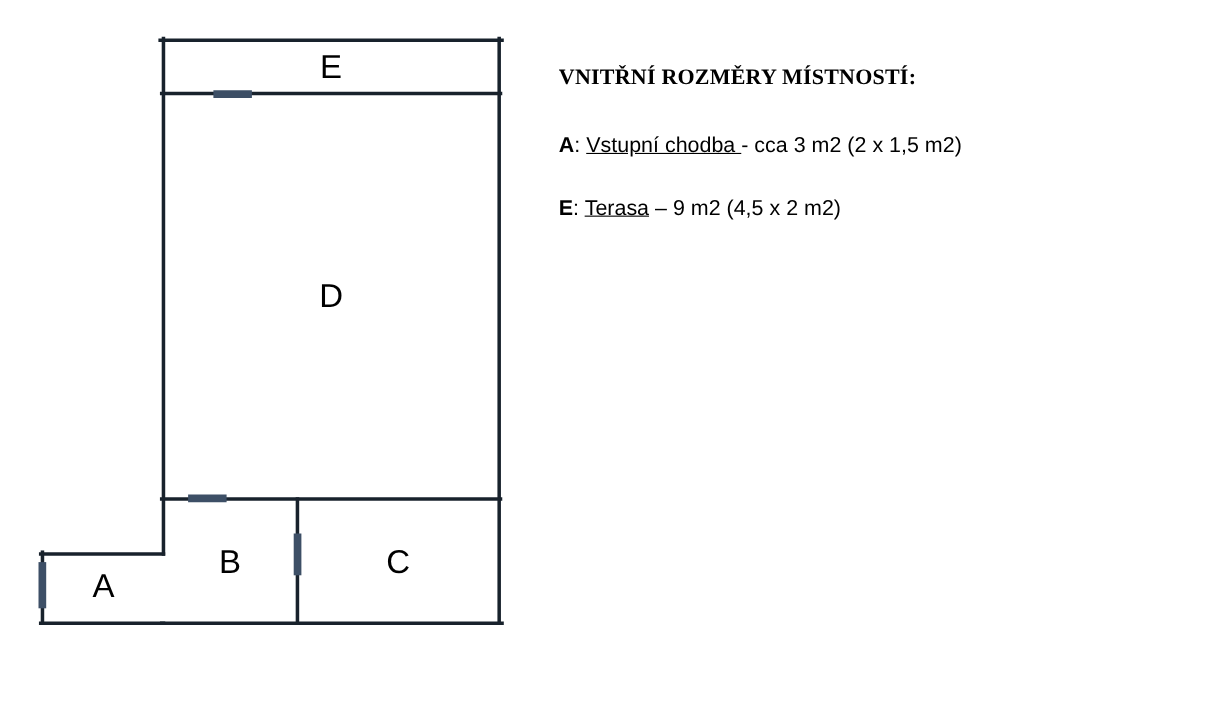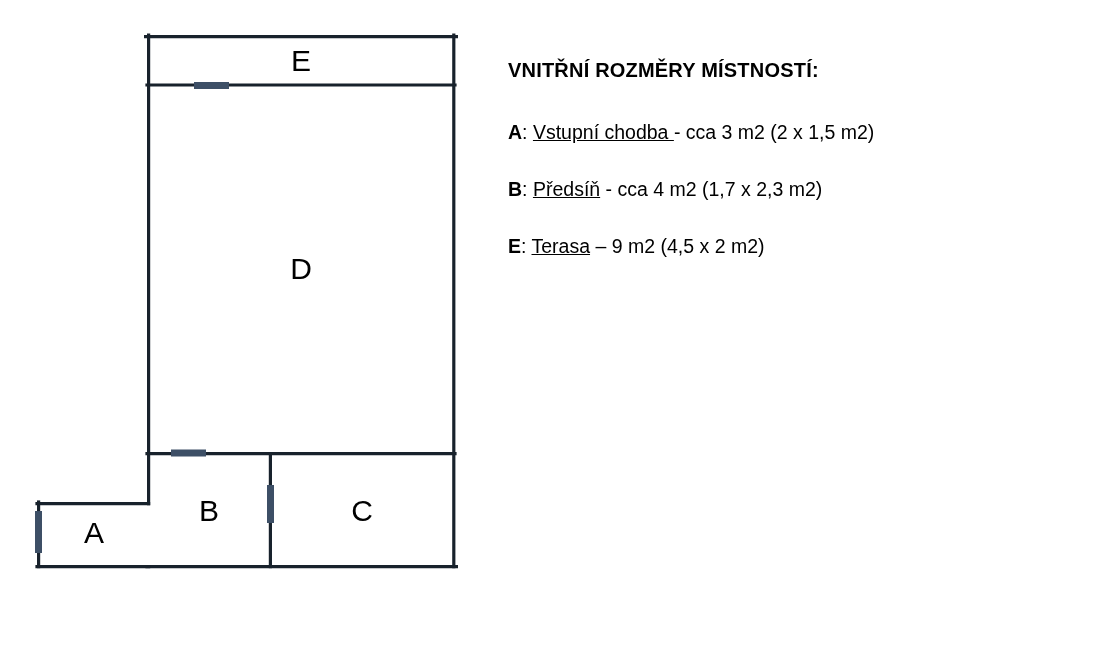--- a/index.html
+++ b/index.html
@@ -51,20 +51,21 @@
     top: 58px;
     width: 560px;
   }
   #legend-title {
     font-size: 20px;
     font-weight: bold;
     letter-spacing: 0.2px;
     line-height: 24px;
     margin: 0 0 38px 0;
     white-space: nowrap;
+    font-family: Liberation Serif, serif;
   }
   .legend-row {
     font-size: 19.5px;
     line-height: 24px;
     margin-bottom: 33px;
     white-space: nowrap;
     margin-top: 20px;
   }
   .legend-row:last-child {
     margin-bottom: 0;
@@ -132,23 +133,20 @@
   </div>
 
   <div id="legend">
 
     <div id="legend-title">VNITŘNÍ ROZMĚRY MÍSTNOSTÍ:</div>
 
     <div class="legend-row">
       <span class="legend-key">A</span><span class="legend-sep">: </span><span class="legend-name">Vstupní chodba </span><span class="legend-rest">- cca 3 m2 (2 x 1,5 m2)</span>
     </div>
 
-    <div class="legend-row">
-      <span class="legend-key">B</span><span class="legend-sep">: </span><span class="legend-name">Předsíň</span><span class="legend-rest"> - cca 4 m2 (1,7 x 2,3 m2)</span>
-    </div>
 
 
 
     <div class="legend-row">
       <span class="legend-key">E</span><span class="legend-sep">: </span><span class="legend-name">Terasa</span><span class="legend-rest"> – 9 m2 (4,5 x 2 m2)</span>
     </div>
 
   </div>
 
 </div>

